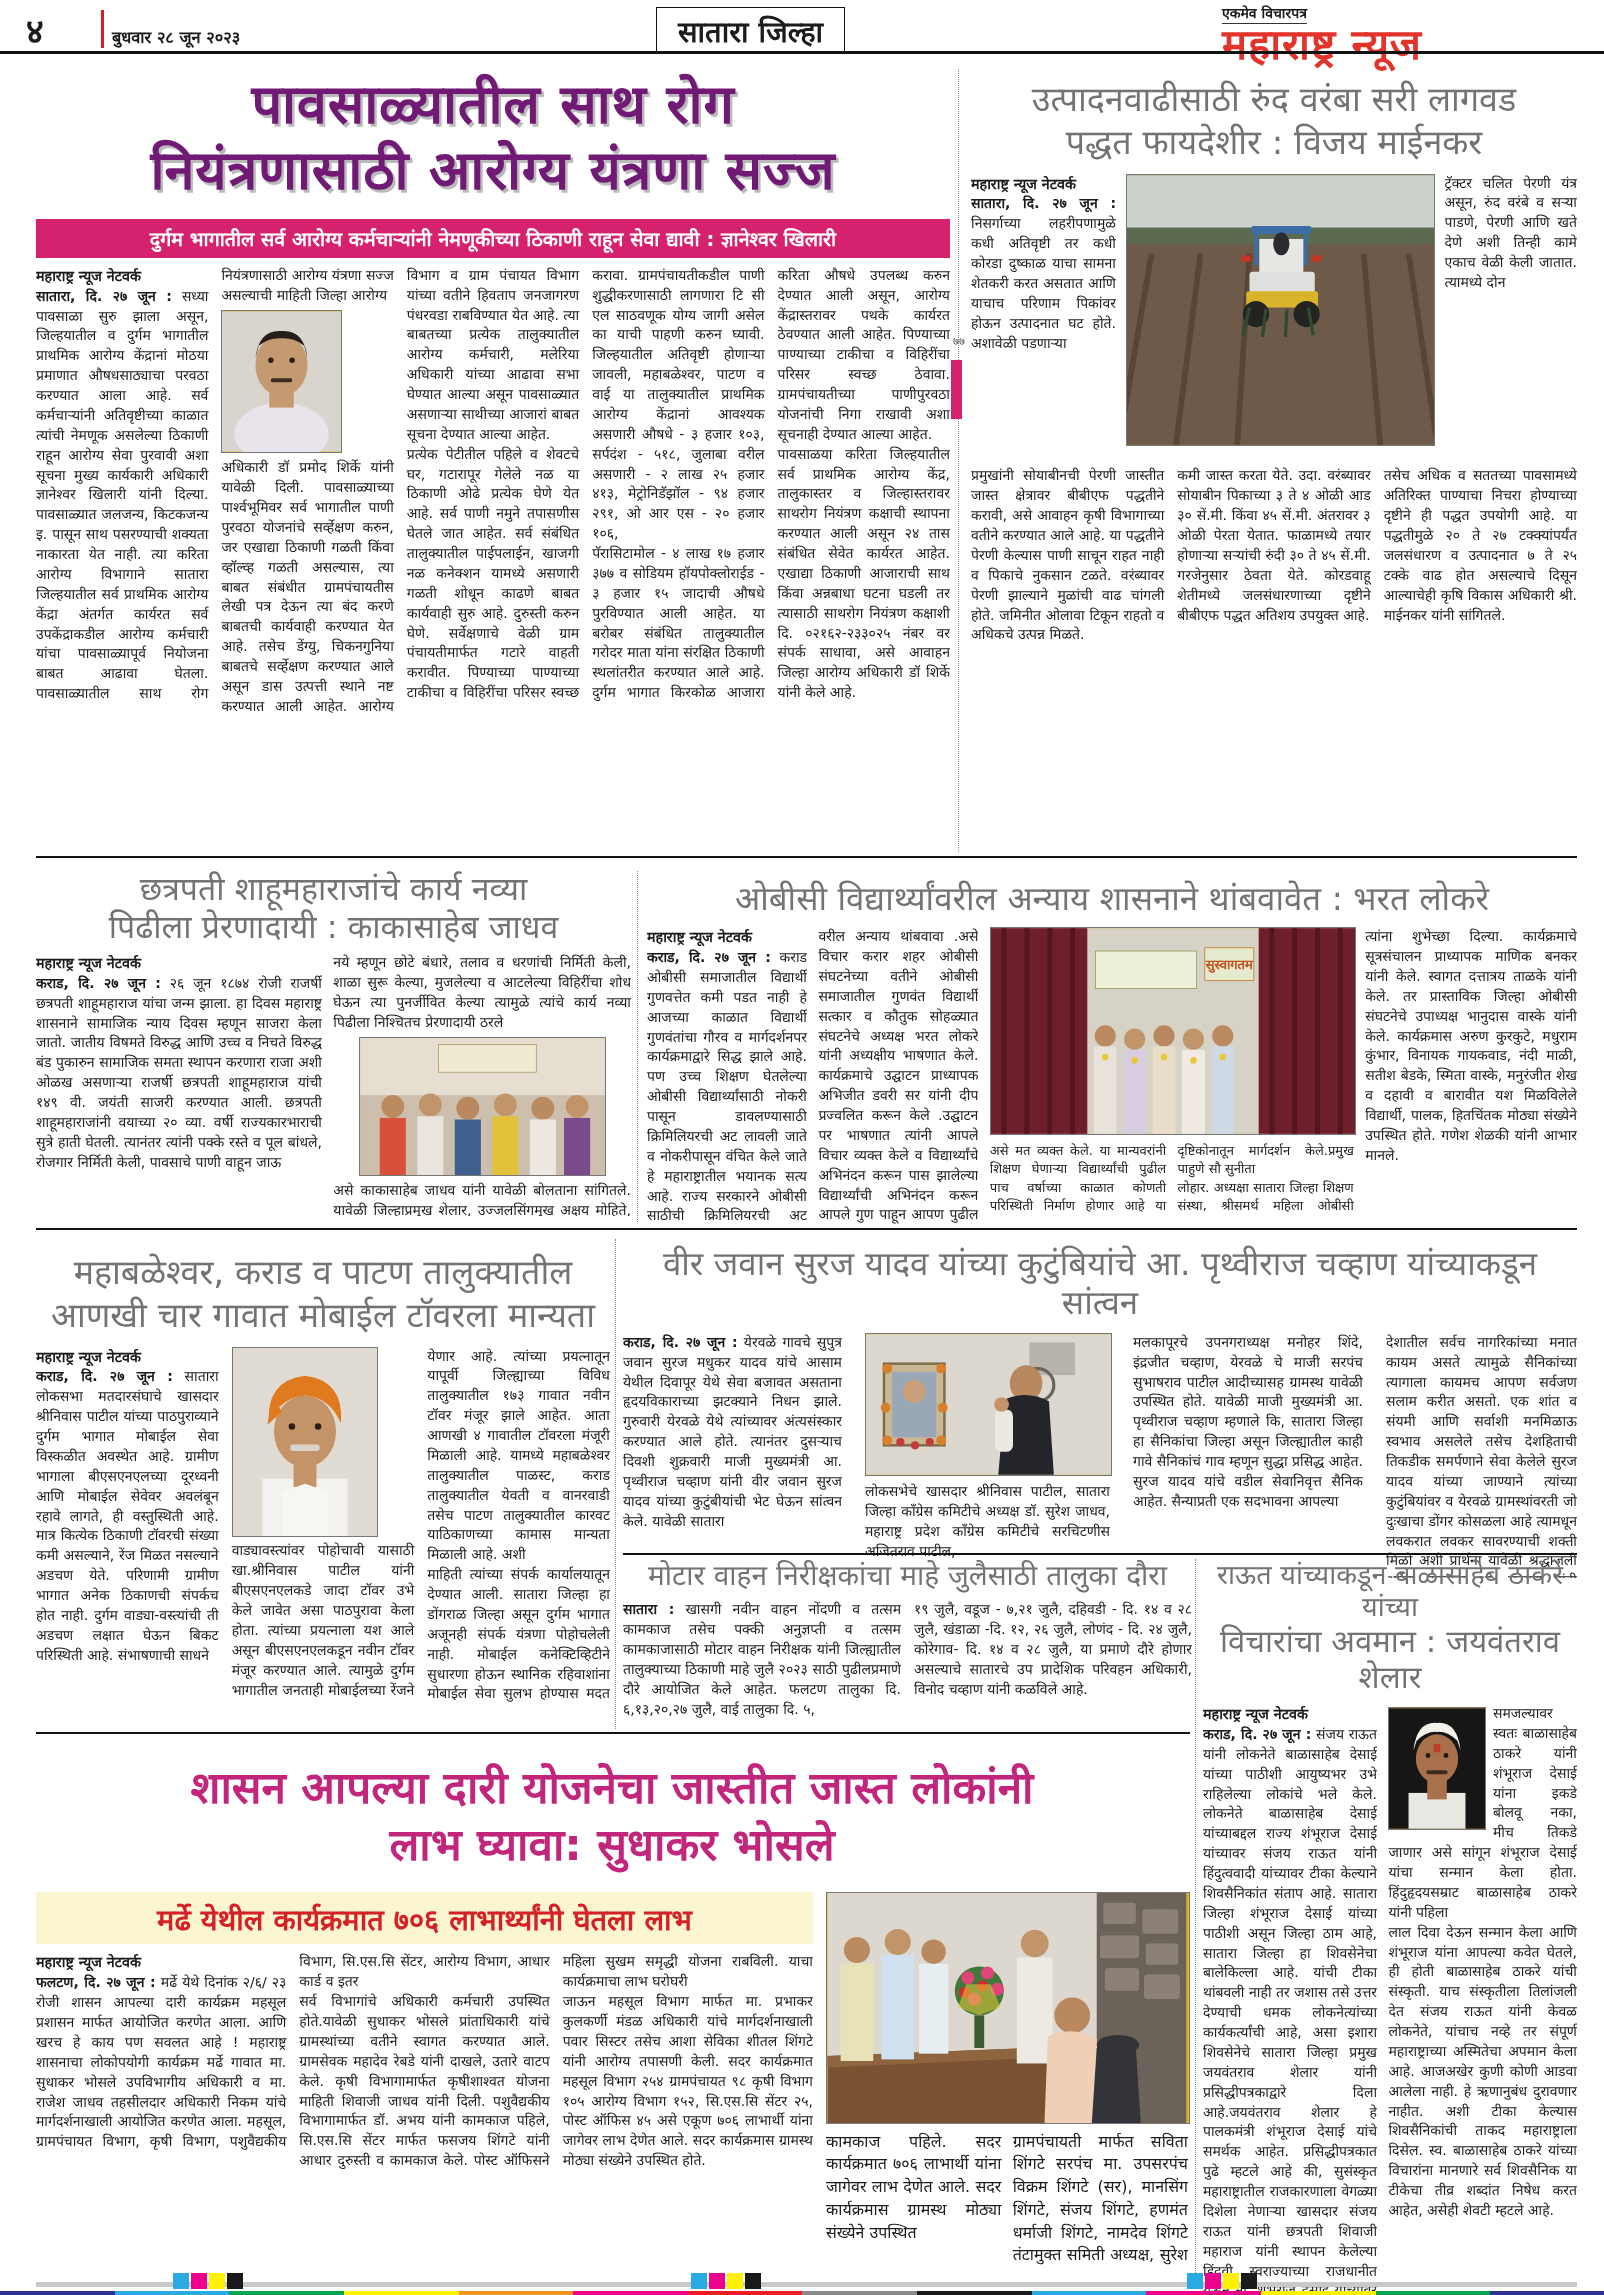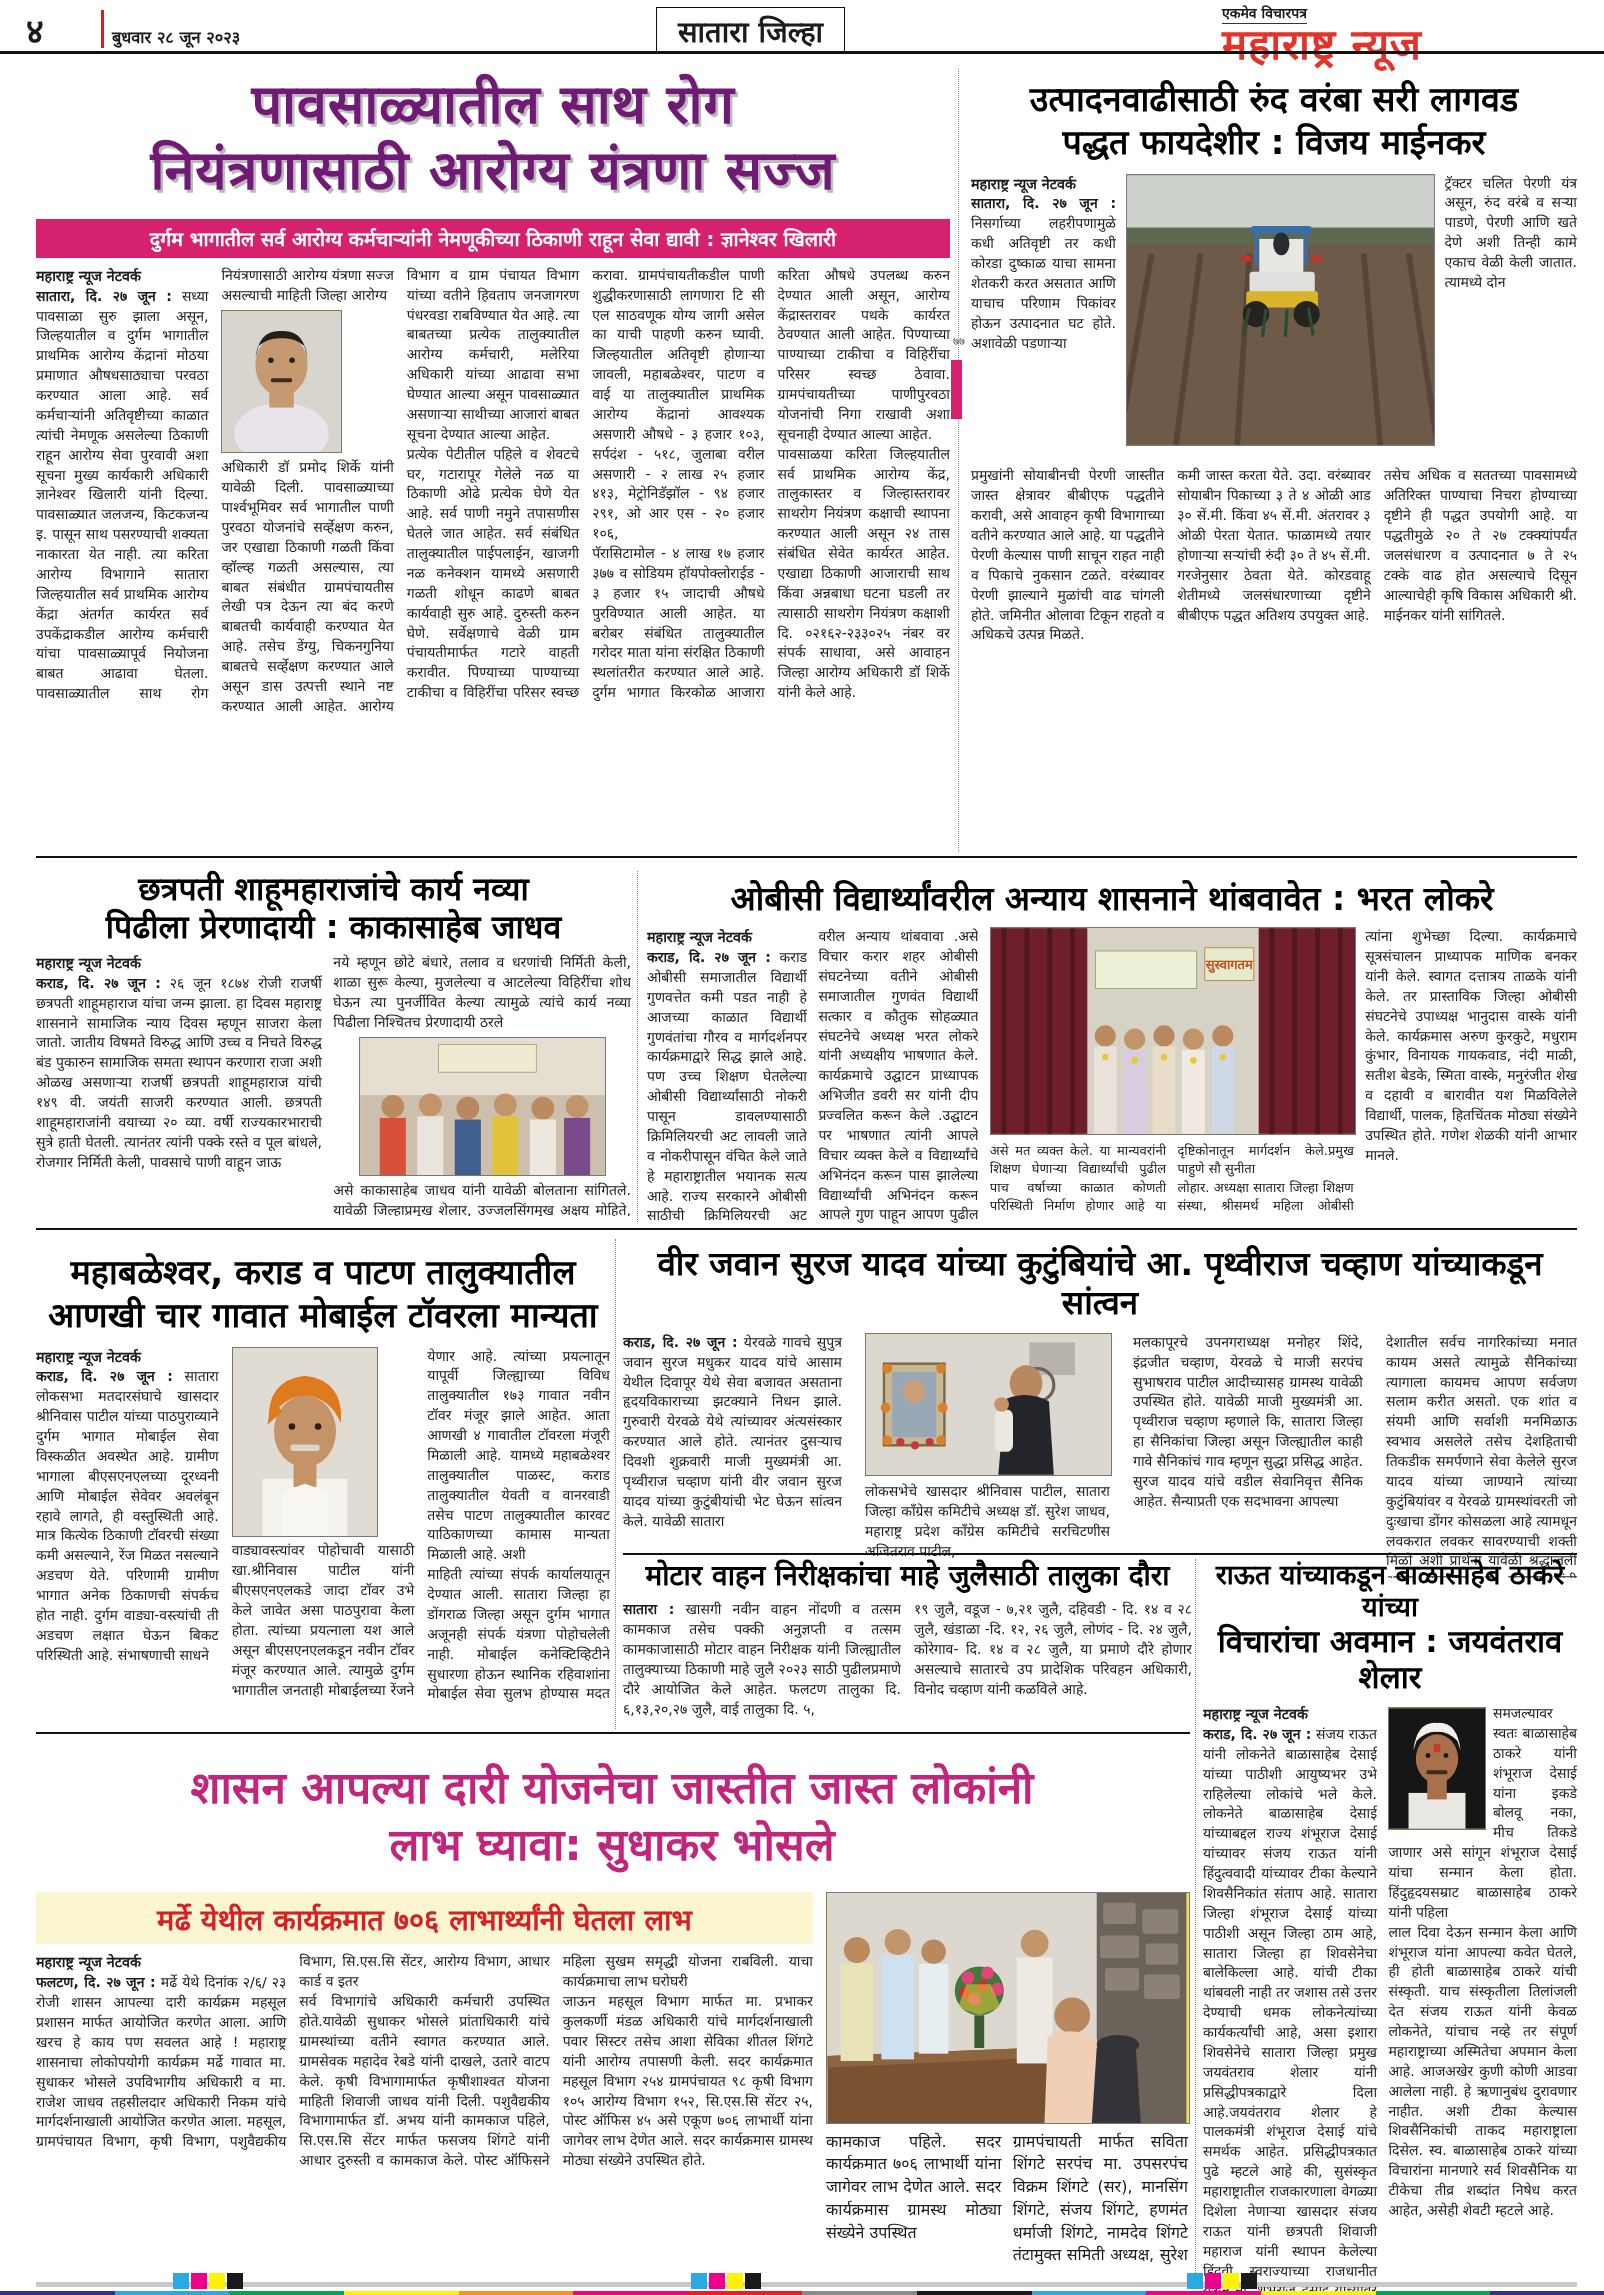--- a/index.html
+++ b/index.html
@@ -13,28 +13,28 @@
   .hdr-redbar{width:3.3px;background:#d01f26;}
   .section-box{border:1.6px solid #111;padding:3.3px 21px;font-size:29px;font-weight:bold;}
   .tagline{font-size:14px;font-weight:bold;border-bottom:1.6px solid #333;display:inline-block;padding-bottom:0.8px;}
   .masthead{font-size:42px;font-weight:bold;color:#e2342b;line-height:1;letter-spacing:0.8px;}
   .hrule{background:#111;}
   .dotv{border-left:1.6px dotted #8a8a8a;width:0;}
   
   .head-red{font-weight:bold;color:#701a75;text-align:center;line-height:1.12;
             text-shadow:2.5px 3.3px 0.8px #b9b9b9;letter-spacing:0.8px;}
   .band-magenta{background:#d6216e;color:#fff;font-weight:bold;text-align:center;}
-  .head-blk{font-weight:bold;color:#000000;text-align:center;line-height:1.18;}
+  .head-blk{font-weight:normal;color:#737373;text-align:center;line-height:1.18;}
   .head-pink{font-weight:bold;color:#c2267c;text-align:center;line-height:1.22;}
   .band-yellow{background:#fcf6d0;color:#d42127;font-weight:bold;text-align:center;}
   
   .bt{font-size:14px;line-height:1.42;text-align:justify;overflow:hidden;}
   .bt p{margin:0;}
   .byline{font-weight:bold;font-size:14.3px;margin:0 0 1.6px 0;}
-  .photo{border:0.8px solid #777;background:#fde047;display:block;}
+  .photo{border:0.8px solid #777;background:#eab308;display:block;}
   .photo svg{display:block;}
   .caption-cols{column-count:2;column-gap:11.4px;}
   
   .cmyk{display:flex;gap:1.6px;}
   .cmyk i{width:16.3px;height:16.3px;display:block;}
 </style>
 </head>
 <body>
 
 <div class="sheet">

